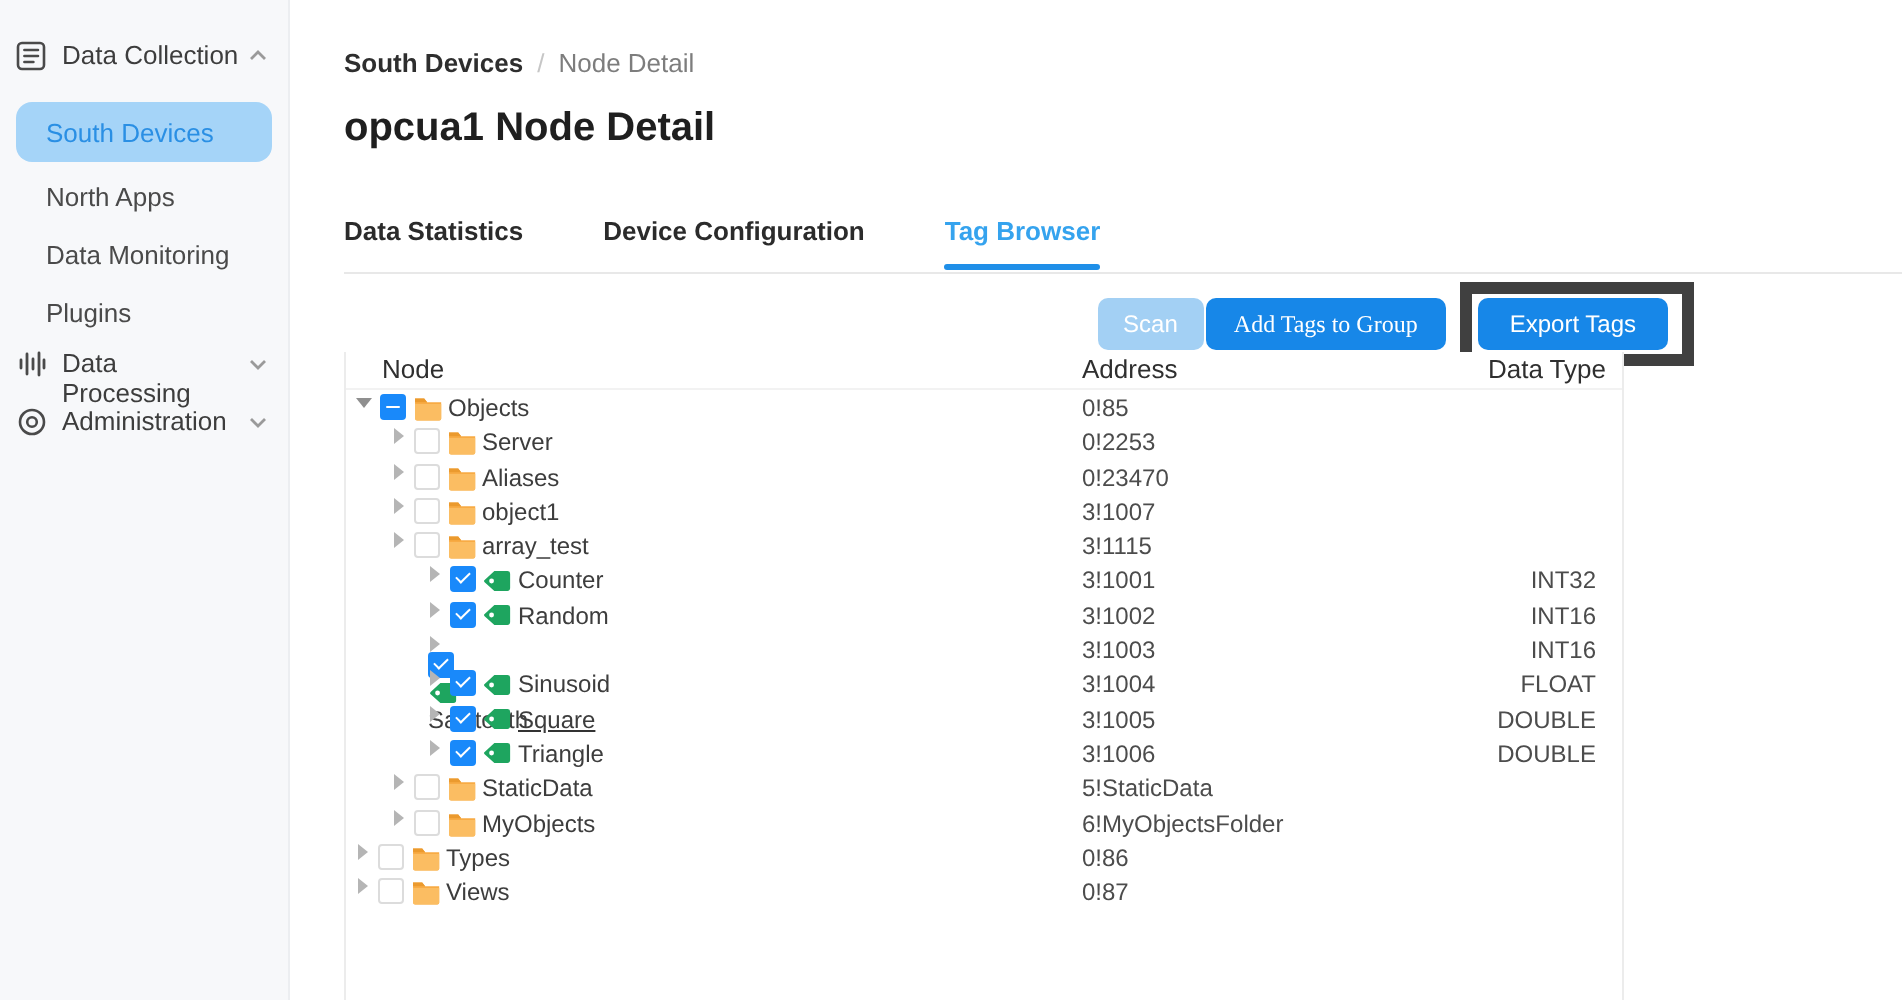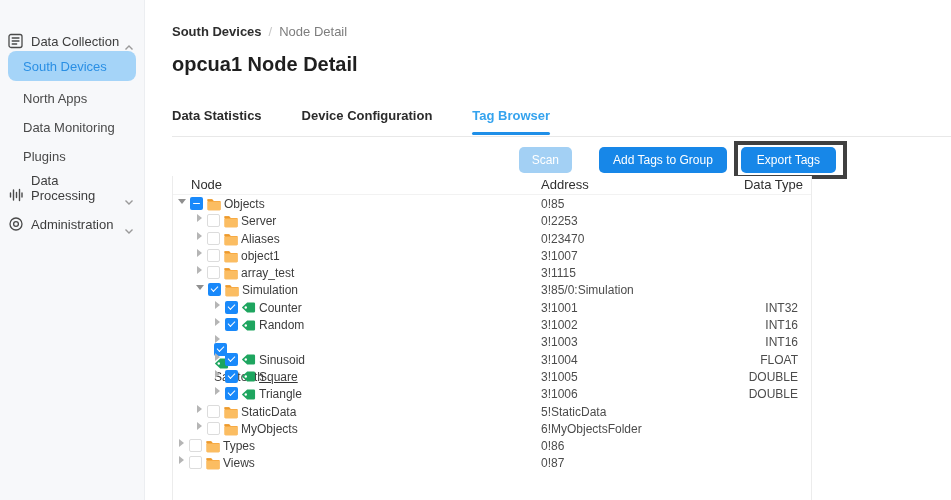--- a/index.html
+++ b/index.html
@@ -3,21 +3,21 @@
 <meta charset="utf-8">
 <style>
   * { margin:0; padding:0; box-sizing:border-box; }
   html,body { width:951px; height:500px; overflow:hidden; background:#fff;
     font-family:"Liberation Sans", sans-serif; color:#333; }
   .app { position:relative; width:951px; height:500px; }
 
   
   .sidebar { position:absolute; left:0; top:0; width:145px; height:500px;
     background:#f7f8fa; border-right:1px solid #eceef1; padding-top:20px; }
-  .sgroup { display:flex; align-items:flex-end; height:29px; padding:0 10px 0 8px;
+  .sgroup { display:flex; align-items:flex-start; height:29px; padding:0 10px 0 8px;
     cursor:pointer; }
   .sgroup .gicon { width:16px; height:16px; margin-right:7px; flex:0 0 auto; display:flex; align-items:center; }
   .sgroup .glabel { font-size:13px; font-weight:500; color:#3d3d3d; flex:1; }
   .sgroup .chev { width:10px; height:10px; flex:0 0 auto; }
   .sitem { display:flex; align-items:center; height:29px; margin:0 8px;
     padding-left:15px; font-size:13px; color:#4a4a4a; border-radius:8px; cursor:pointer; }
   .sitem.active { background:#a5d4f8; color:#2a8fe4; height:30px; margin-top:2px; margin-bottom:3px;}
   .sidebar .spacer { height:3px; }
 
   
@@ -36,22 +36,22 @@
   .tabs-divider { position:absolute; left:172px; right:0; top:136px; height:1px;
     background:#e8e8e8; }
 
   
   .toolbar { position:absolute; top:141px; right:104px; display:flex;
     align-items:center; }
   .btn { height:26px; border:none; border-radius:5px; color:#fff; font-size:12px;
     font-family:"Liberation Sans", sans-serif; cursor:pointer; }
   .btn-scan { background:#a3d0f4; padding:0 13px; cursor:not-allowed; }
   .btn-primary { background:#1787e8; }
-  .btn-add { padding:0 14px; margin-left:27px; }
-  .annotation-box { border:4px solid #404040; padding:2px 7px 2px 3px;
+  .btn-add { padding:0 14px; margin-left:1px;font-family:Liberation Serif, serif; }
+  .annotation-box { border:6px solid #404040; padding:2px 7px 2px 3px;
     margin-left:7px; display:flex; align-items:center; }
   .btn-export { padding:0 16px; }
 
   
   .tag-table { position:absolute; left:172px; top:176px; width:640px; bottom:0;
     border-left:1px solid #ececec; border-right:1px solid #ececec;
     background:#fff; }
   .thead { position:relative; height:19px; border-bottom:1px solid #f2f2f2; }
   .th { font-size:13px; color:#2f2f2f; position:absolute; top:1px; }
   .th-node { left:18px; }
@@ -241,34 +241,20 @@
             <svg viewBox="0 0 16 14" width="16" height="14">
               <path d="M1.5 2.2h4.6l1.5 1.9h7v8.2a1 1 0 0 1-1 1h-11a1 1 0 0 1-1-1z" fill="#f8ab44"></path>
               <path d="M1.5 2.2h4.6l1.5 1.9h-6.1z" fill="#eb9a2e"></path>
               <path d="M1.5 5h13.1v7.3a1 1 0 0 1-1 1h-11.1a1 1 0 0 1-1-1z" fill="#fbbd62"></path>
             </svg>
           </span>
           <span class="nlabel">array_test</span>
           <span class="naddr">3!1115</span>
           <span class="ntype"></span>
         </div>
-        <div class="tree-row" style="padding-left: 23px;">
-          <span class="caret down"></span>
-          <span class="cb checked"></span>
-          <span class="nicon">
-            <svg viewBox="0 0 16 14" width="16" height="14">
-              <path d="M1.5 2.2h4.6l1.5 1.9h7v8.2a1 1 0 0 1-1 1h-11a1 1 0 0 1-1-1z" fill="#f8ab44"></path>
-              <path d="M1.5 2.2h4.6l1.5 1.9h-6.1z" fill="#eb9a2e"></path>
-              <path d="M1.5 5h13.1v7.3a1 1 0 0 1-1 1h-11.1a1 1 0 0 1-1-1z" fill="#fbbd62"></path>
-            </svg>
-          </span>
-          <span class="nlabel">Simulation</span>
-          <span class="naddr">3!85/0:Simulation</span>
-          <span class="ntype"></span>
-        </div>
         <div class="tree-row" style="padding-left: 41px;">
           <span class="caret right"></span>
           <span class="cb checked"></span>
           <span class="nicon">
             <svg viewBox="0 0 16 13" width="15" height="13">
               <path d="M6.6 1.2 1.4 5.9a.8.8 0 0 0 0 1.2l5.2 4.7h7a1.4 1.4 0 0 0 1.4-1.4V2.6a1.4 1.4 0 0 0-1.4-1.4z" fill="#1ea55f"></path>
               <circle cx="5.1" cy="6.5" r="1.3" fill="#fff"></circle>
             </svg>
           </span>
           <span class="nlabel">Counter</span>

